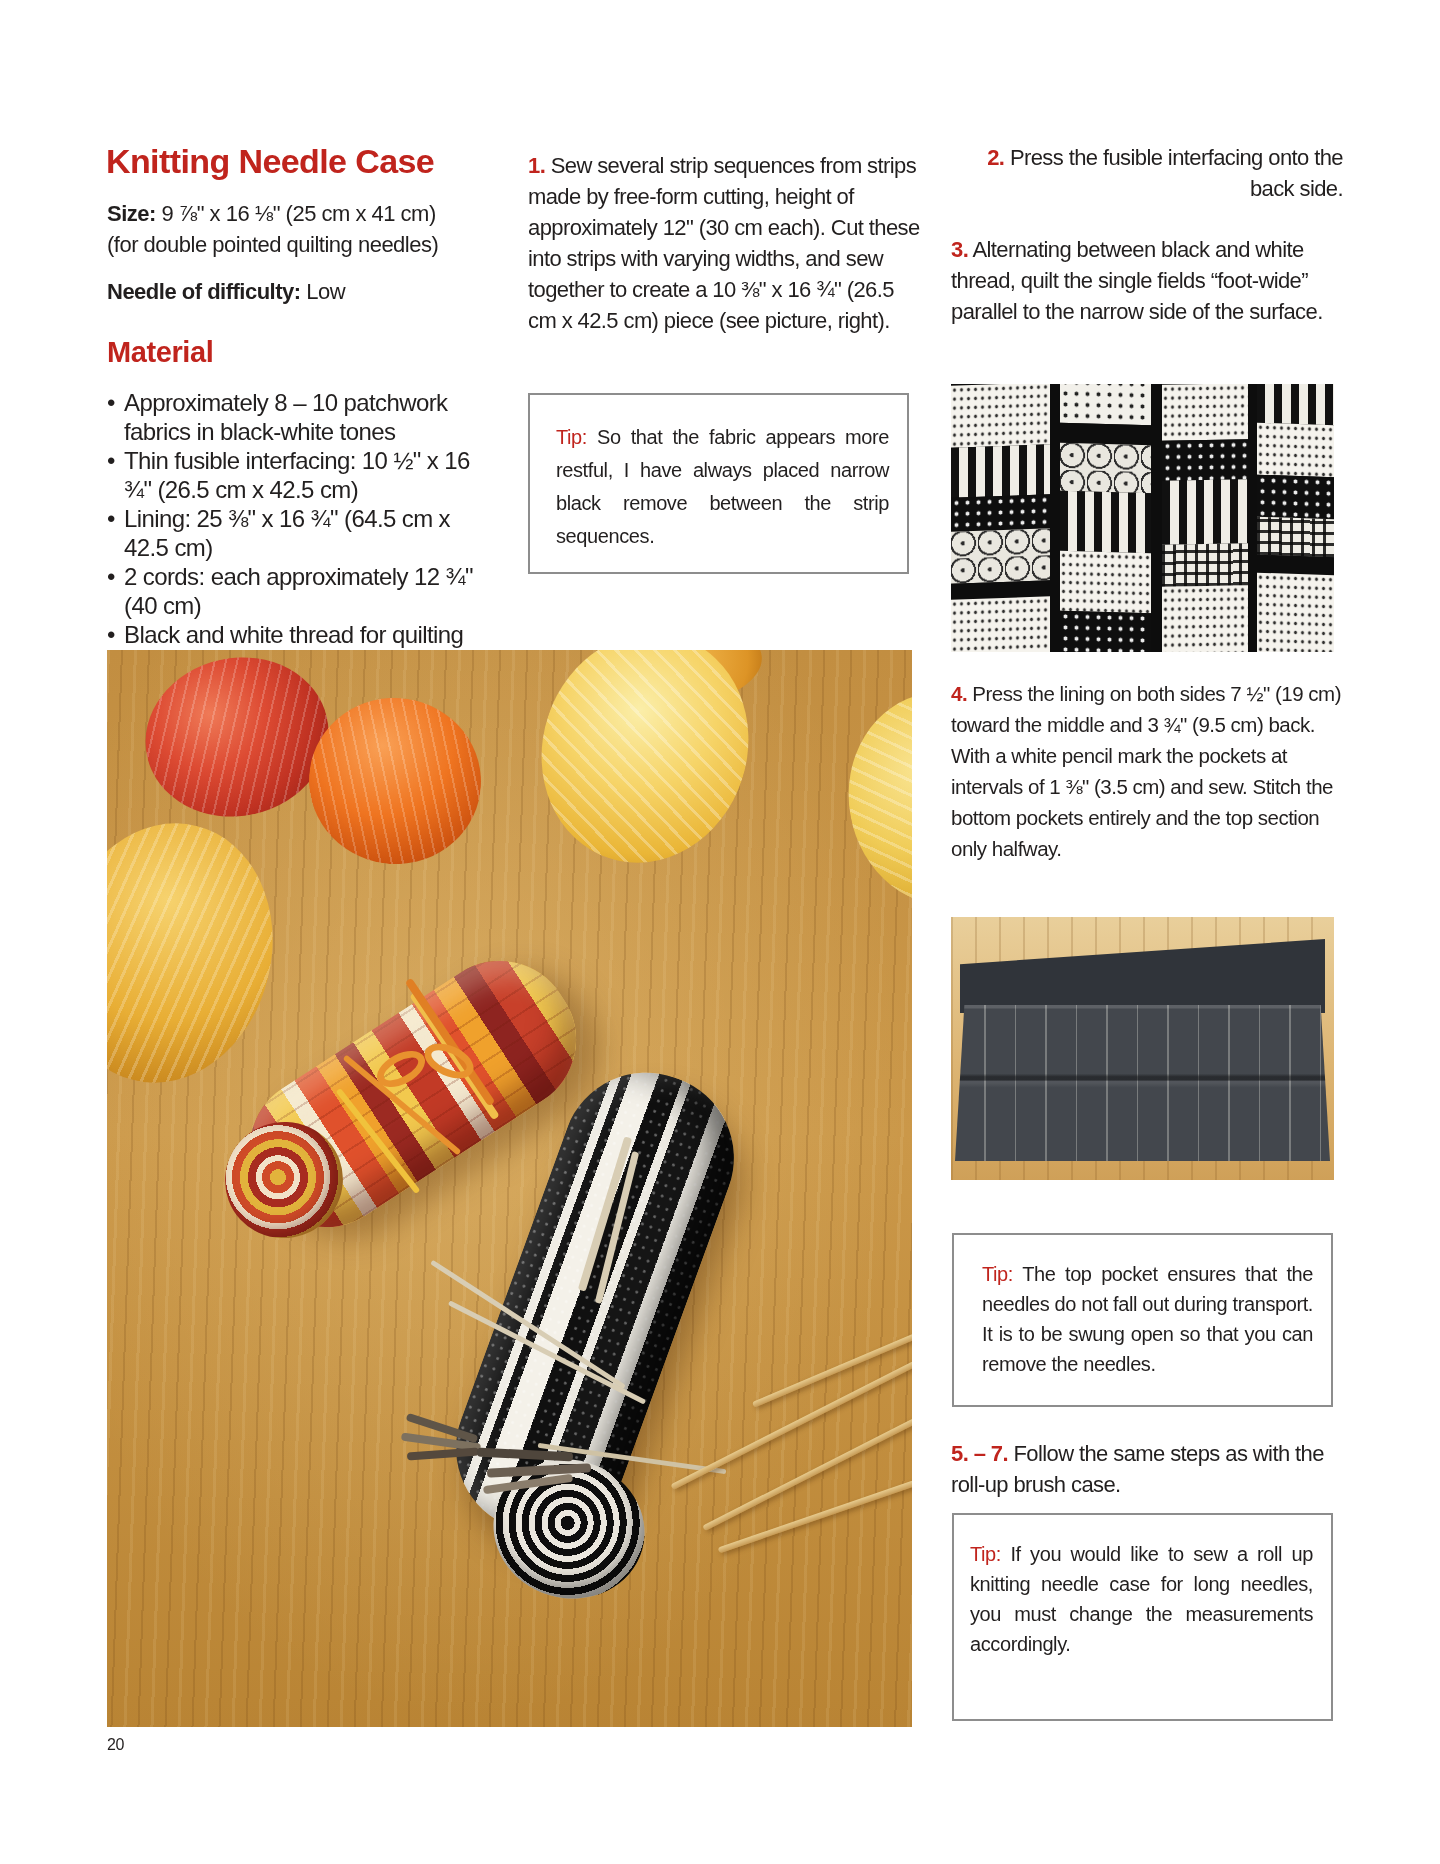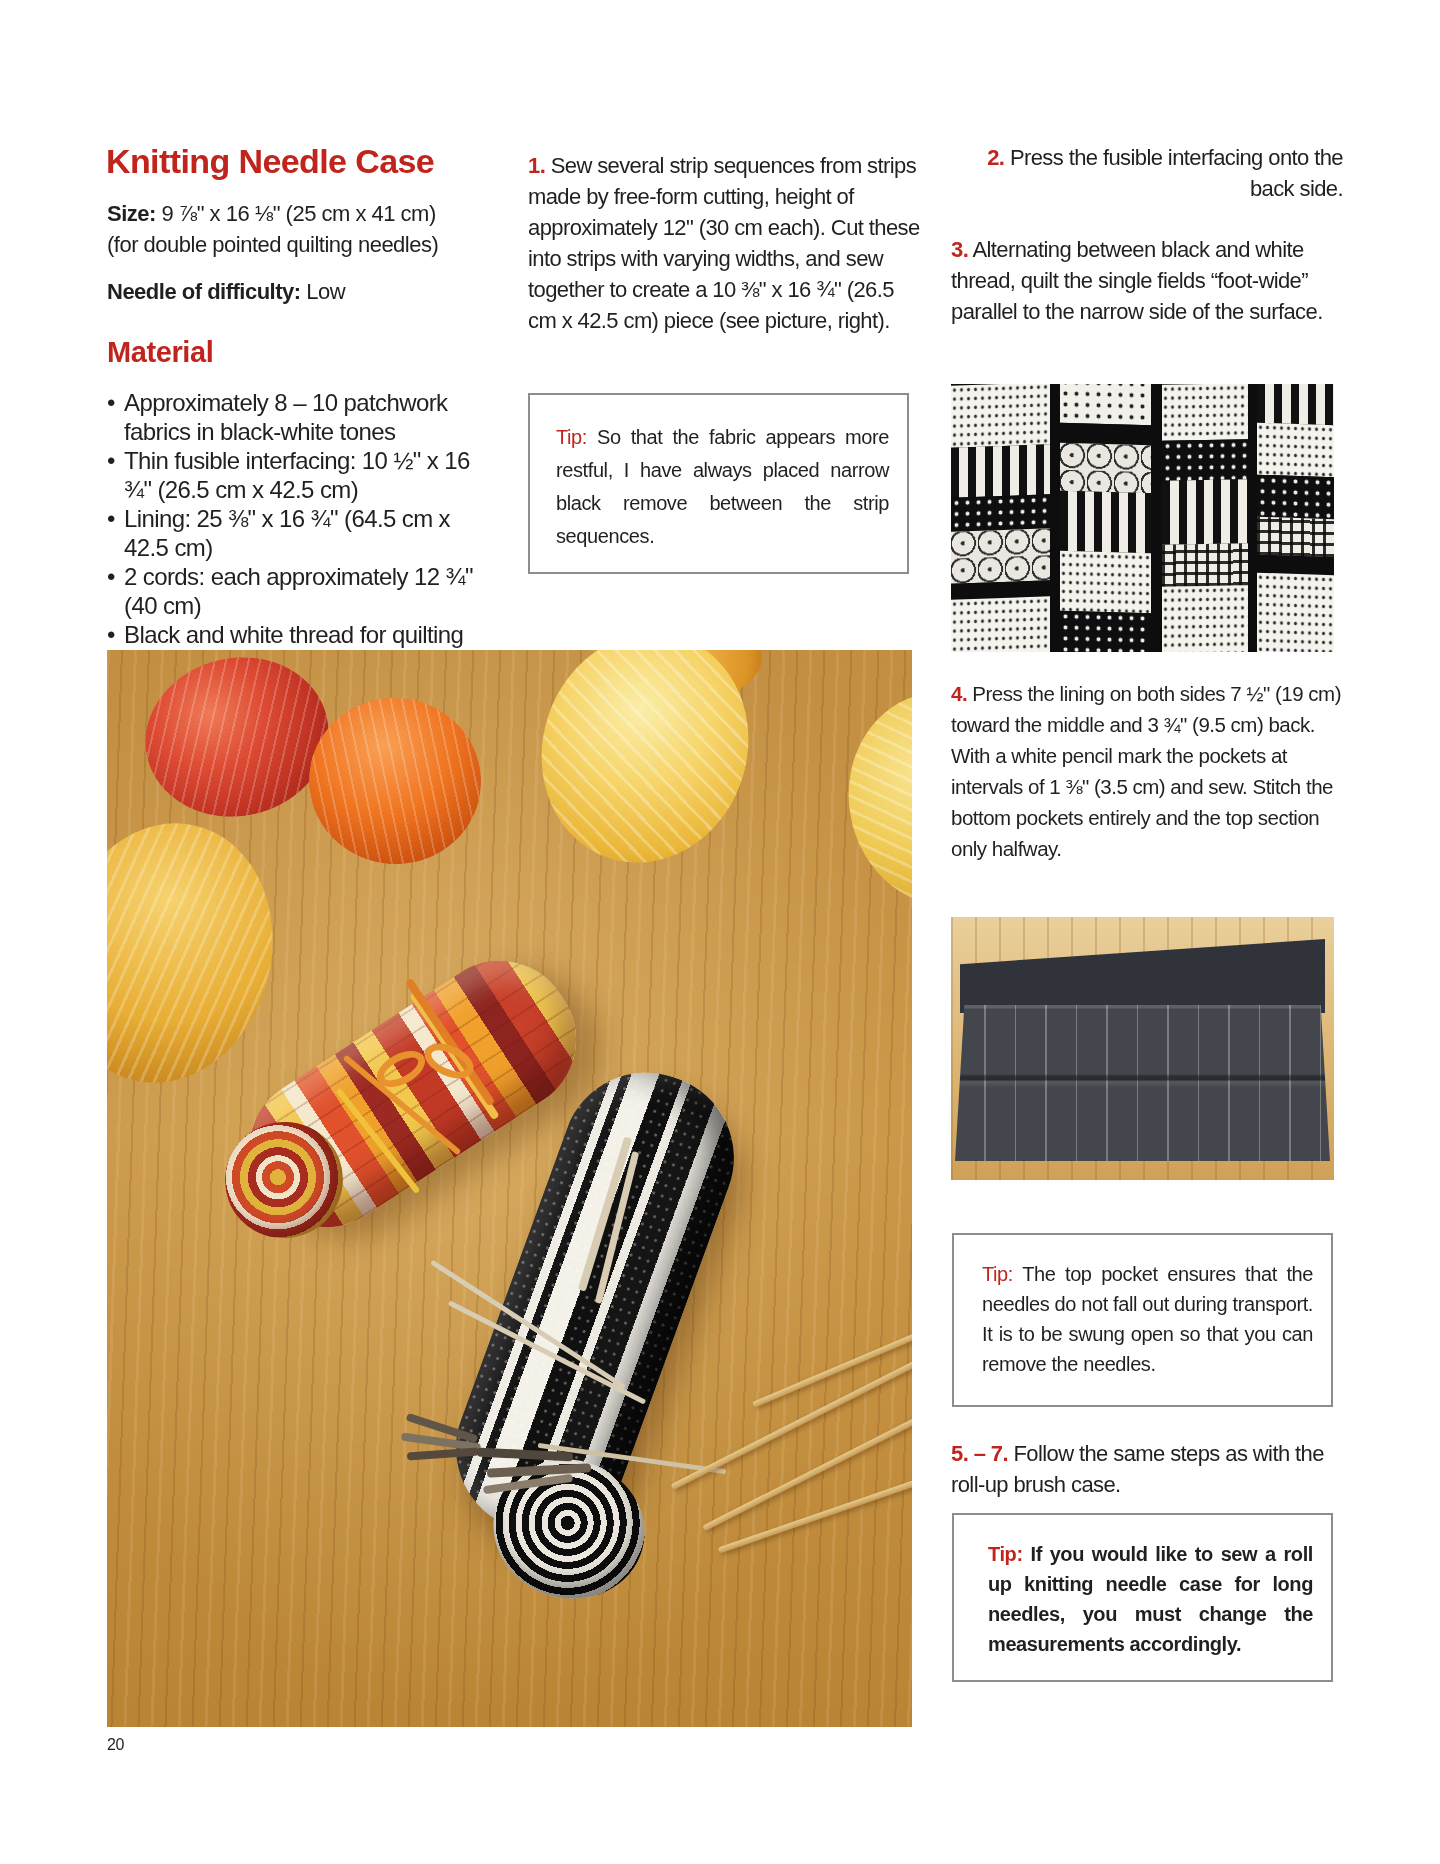--- a/index.html
+++ b/index.html
@@ -48,22 +48,22 @@
   
   .tip{
     position:absolute;border:2px solid var(--tipborder);background:#fff;
     text-align:justify;letter-spacing:-0.4px;
   }
   .tip .tip-label{color:var(--red);}
   #tip1{left:528px;top:393px;width:381px;height:181px;padding:26px 18px 0 26px;
     font-size:20px;line-height:33px;}
   #tip2{left:952px;top:1233px;width:381px;height:174px;padding:24px 18px 0 28px;
     font-size:20px;line-height:30px;}
-  #tip3{left:952px;top:1513px;width:381px;height:169px;padding:24px 18px 0 34px;
-    font-size:20px;line-height:30px;font-weight:bold;}
+  #tip3{left:952px;top:1513px;width:381px;height:208px;padding:24px 18px 0 16px;
+    font-size:20px;line-height:30px;}
 
   
   #photo1{
     position:absolute;left:951px;top:384px;width:383px;height:268px;
     background:#0d0d0d;display:flex;overflow:hidden;
   }
   .pw-col{display:flex;flex-direction:column;height:110%;}
   .pw-col + .pw-col{margin-left:10px;}
   .pw-col:nth-child(1){width:102px;transform:skewY(-2deg);}
   .pw-col:nth-child(2){width:94px;transform:skewY(1.5deg) translateY(-6px);}

